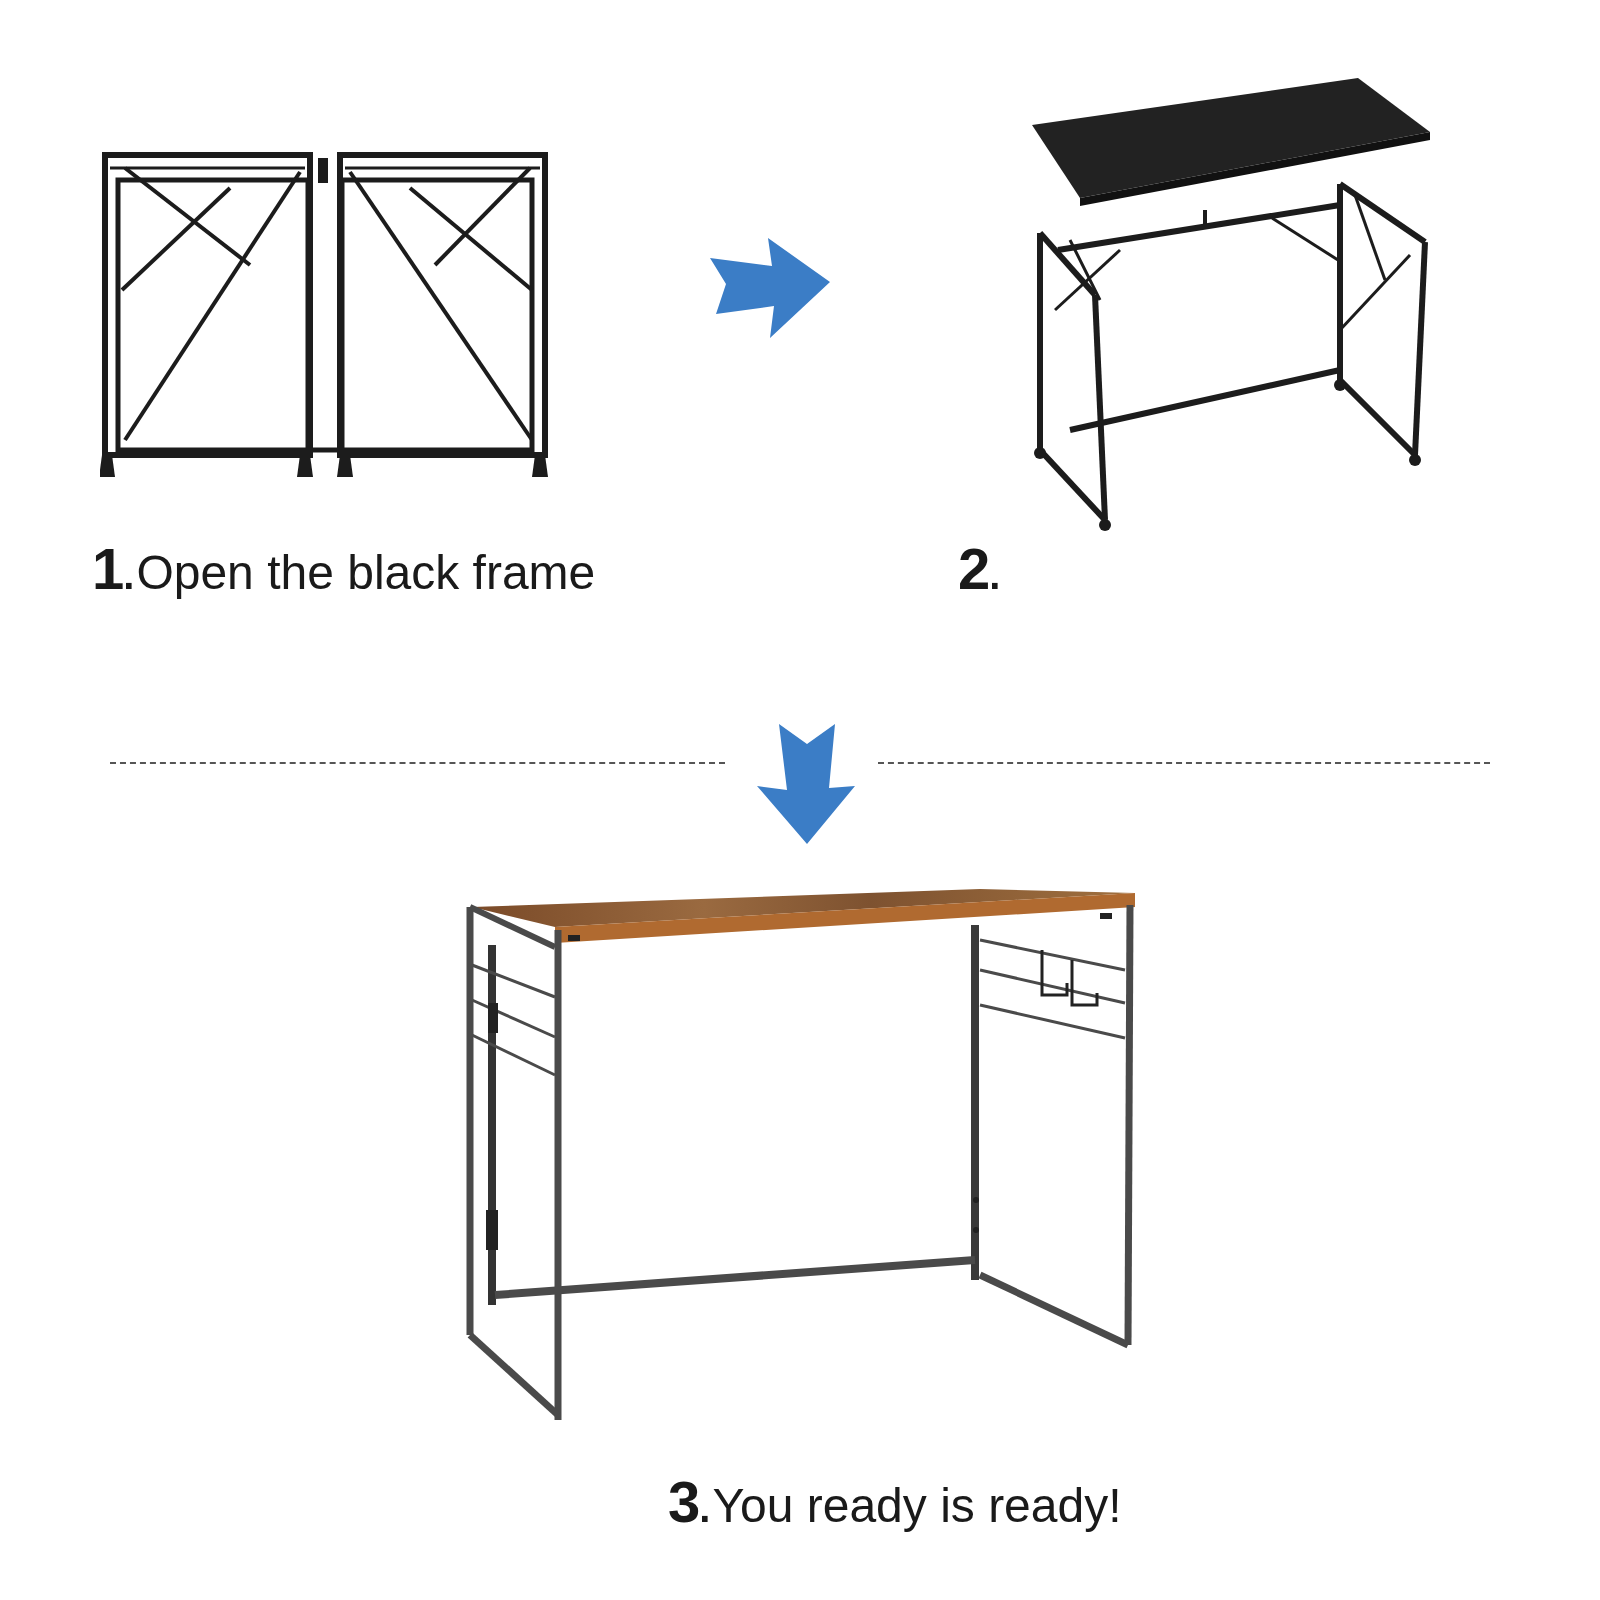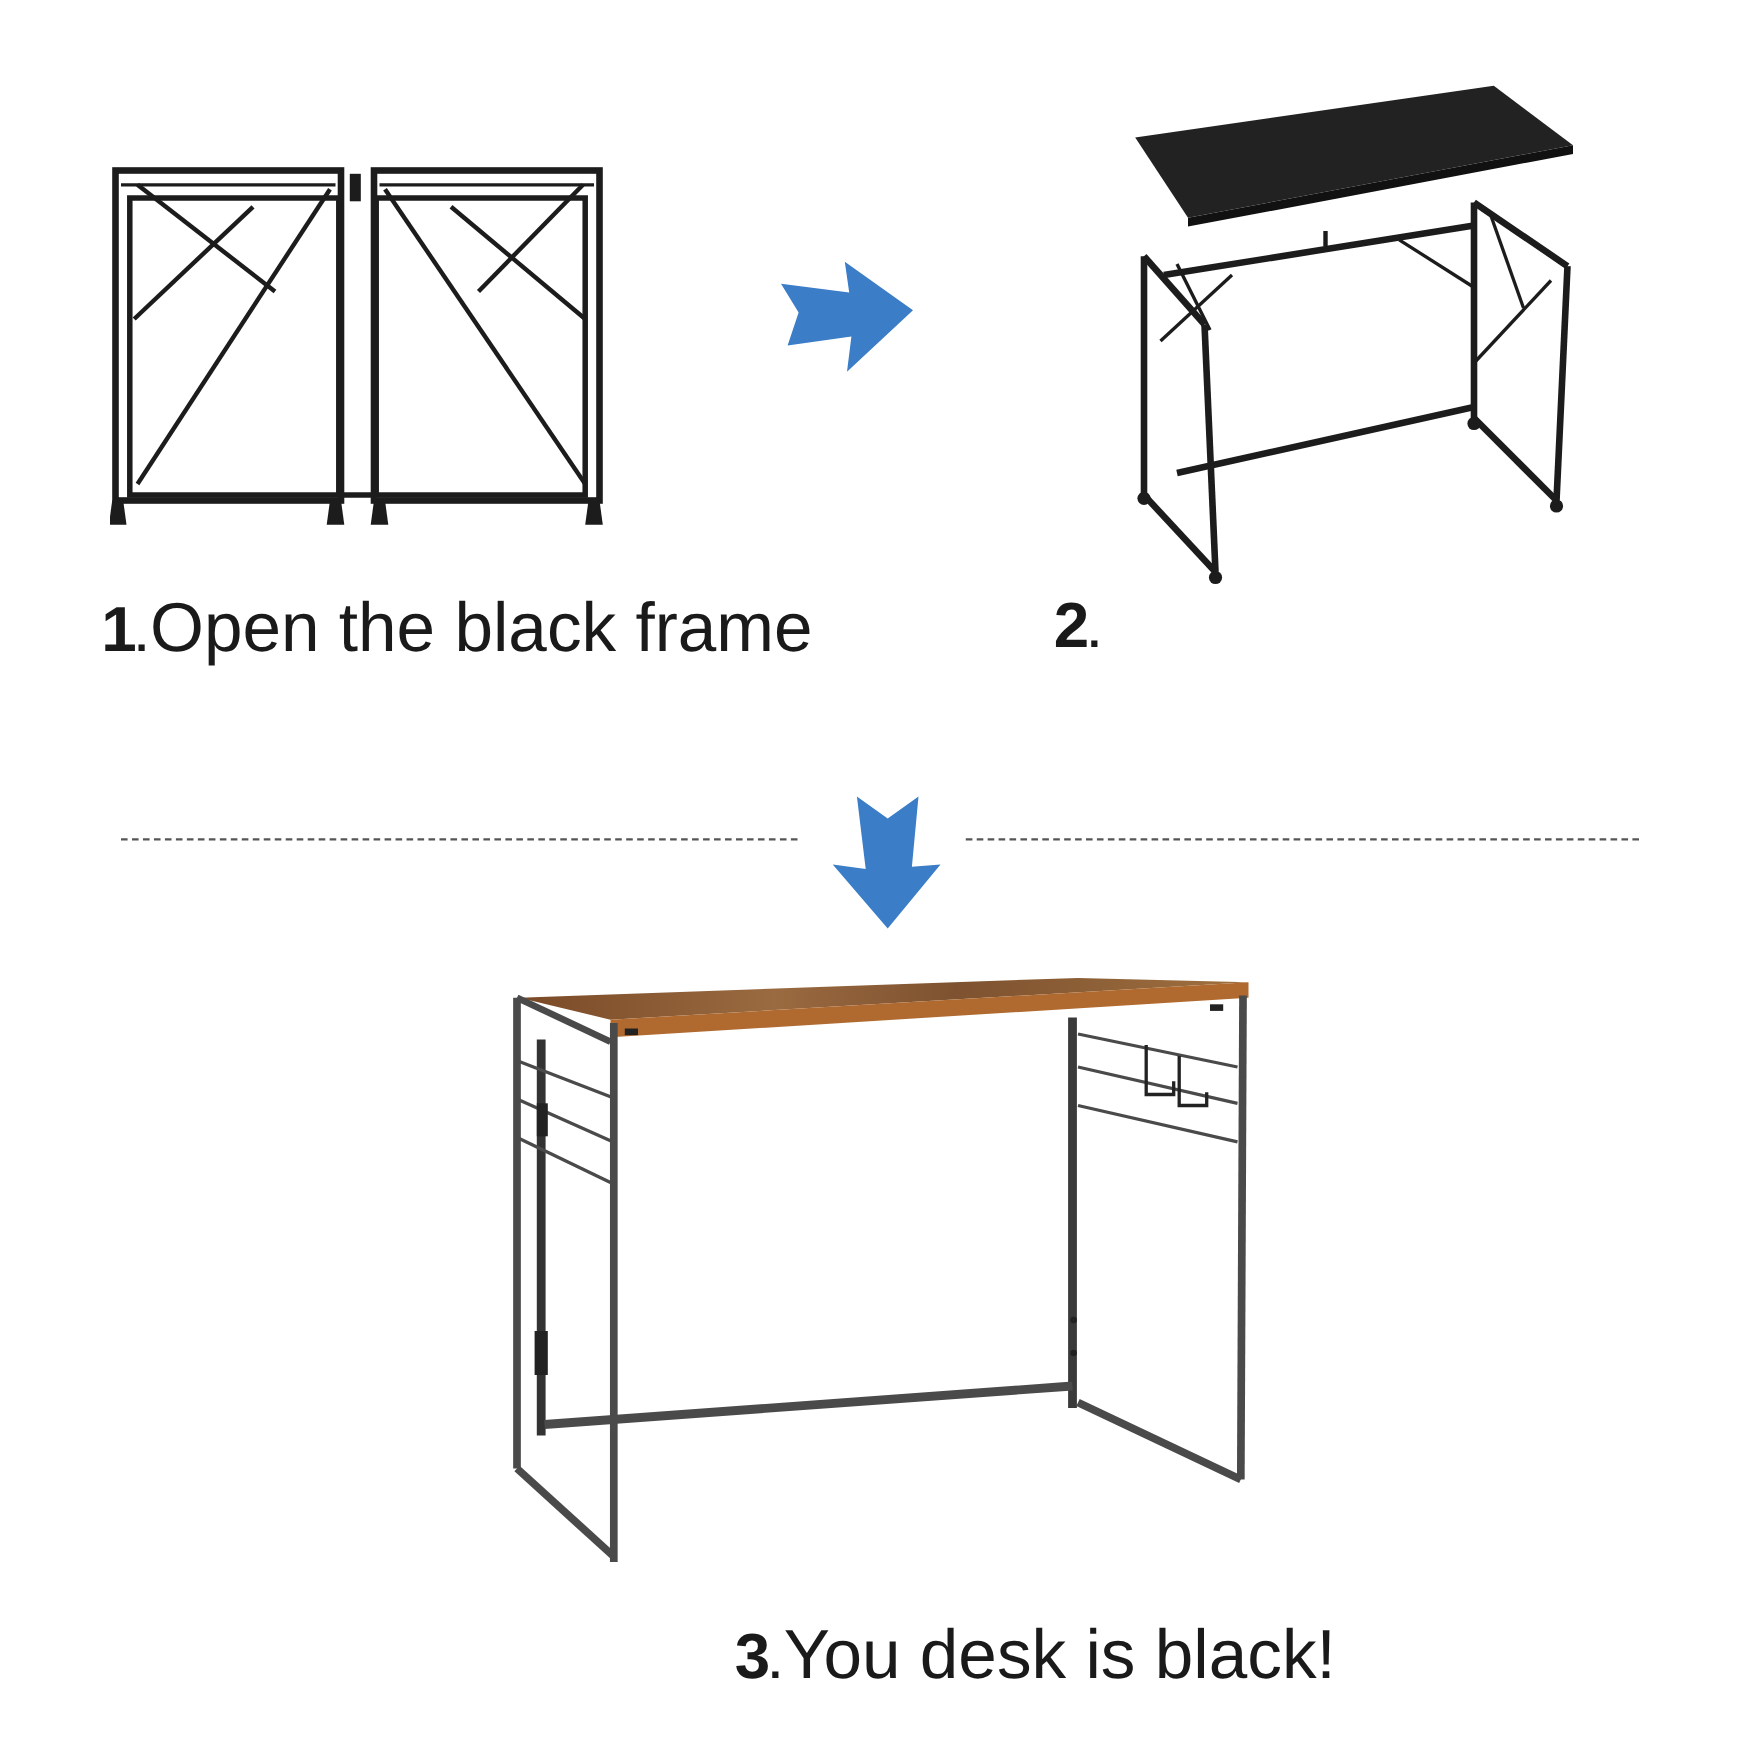--- a/index.html
+++ b/index.html
@@ -1,21 +1,21 @@
 <!DOCTYPE html>
 <html><head>
 <meta charset="utf-8">
 <style>
   html,body{margin:0;padding:0;background:#ffffff;}
   body{width:1600px;height:1600px;position:relative;overflow:hidden;font-family:"Liberation Sans",sans-serif;}
   .abs{position:absolute;}
   .caption{position:absolute;color:#1a1a1a;white-space:nowrap;display:flex;align-items:baseline;}
   .caption .num{font-weight:bold;font-size:58px;letter-spacing:-1px;}
   .caption .dot{font-weight:bold;font-size:40px;margin-right:2px;}
-  .caption .txt{font-size:63px;}
+  .caption .txt{font-size:48px;}
   .dash{position:absolute;top:762px;height:0;border-top:2px dashed #555;}
   svg{display:block;}
 </style>
 </head>
 <body>
 
 <div class="abs" style="left:100px;top:150px;width:450px;height:340px;">
   <svg width="450" height="340" viewBox="0 0 450 340">
     <g stroke="#1c1c1c" fill="none" stroke-width="6">
 
@@ -159,14 +159,14 @@
       <circle cx="516" cy="345" r="3"></circle>
       <rect x="108" y="50" width="12" height="6"></rect>
       <rect x="640" y="28" width="12" height="6"></rect>
     </g>
   </svg>
 </div>
 
 <div class="caption" style="left:668px;top:1468px;">
   <span class="num">3</span>
     <span class="dot">.</span>
-    <span class="txt">You desk is black!</span>
+    <span class="txt">You ready is ready!</span>
 </div>
 
 </body></html>

